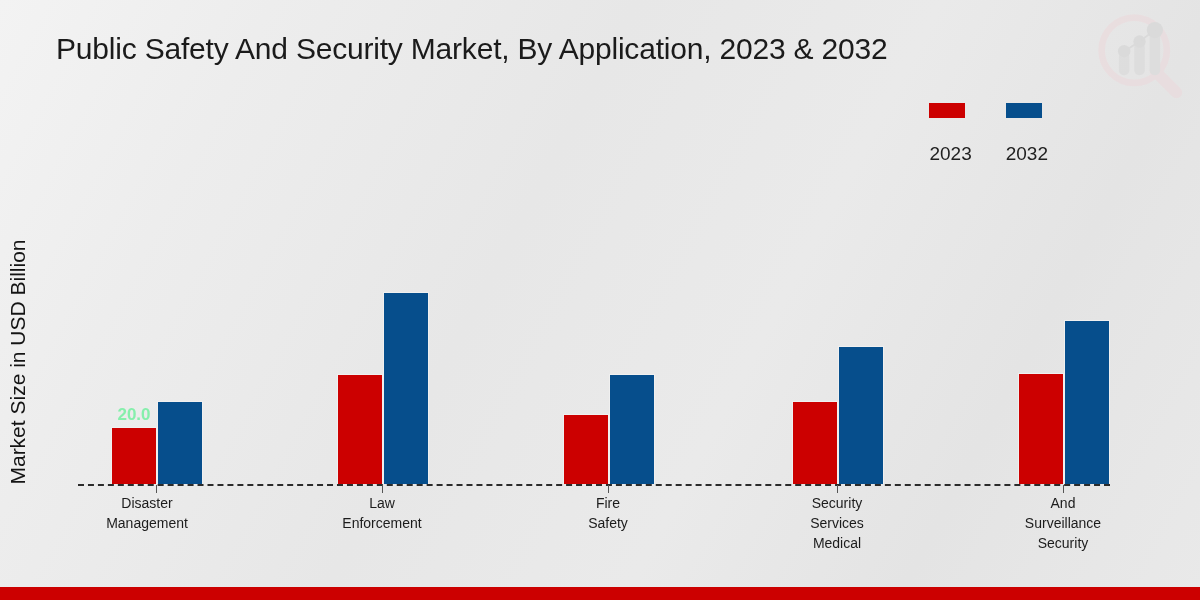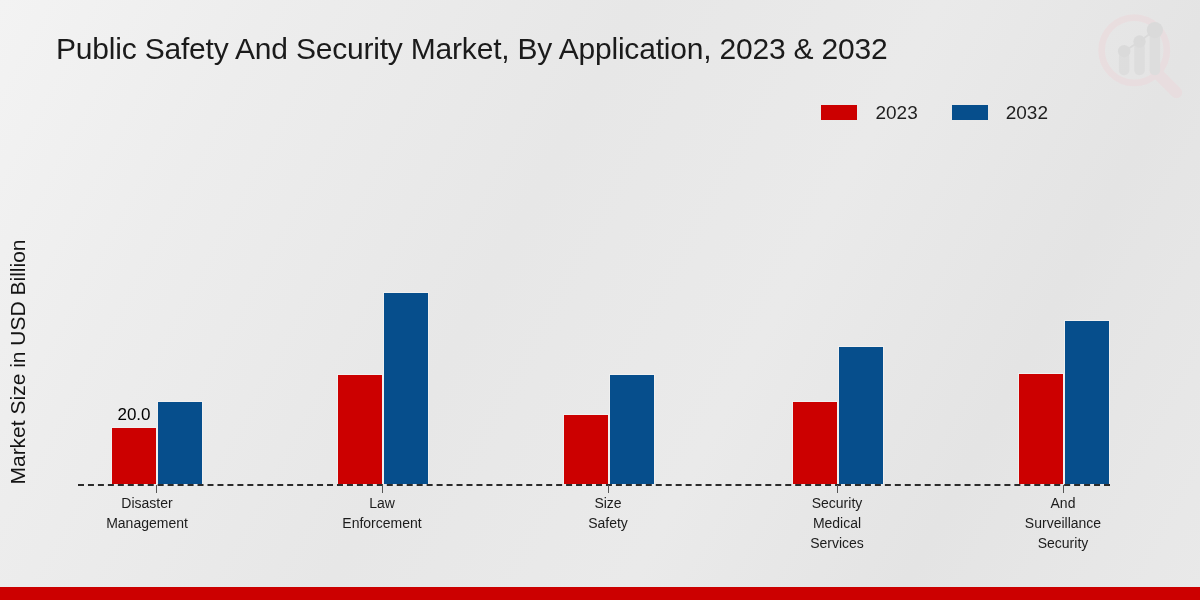--- a/index.html
+++ b/index.html
@@ -59,22 +59,22 @@
   #legend {
     position: absolute;
     right: 152px;
     top: 103px;
     display: flex;
     align-items: center;
     gap: 34px;
   }
   .legend-item {
     display: flex;
-    align-items: center;
-    gap: 18px;
+    gap: 26px;
+    flex-direction: column;
   }
   .legend-swatch {
     width: 36px;
     height: 15px;
     display: block;
   }
   .legend-label {
     font-size: 19px;
     color: #1f1f1f;
     line-height: 1;
@@ -134,22 +134,22 @@
   }
   .bar.red   { background: #cc0000; border: 1px solid #f0f0f0; border-bottom: none; }
   .bar.blue  { background: #064e8c; border: 1px solid #f0f0f0; border-bottom: none; }
 
   .bar-value {
     position: absolute;
     left: 50%;
     transform: translateX(-50%);
     top: -23px;
     font-size: 17px;
-    font-weight: normal;
-    color: #000000;
+    font-weight: bold;
+    color: #86efac;
     white-space: nowrap;
   }
 
   .tick {
     position: absolute;
     top: 485px;
     width: 0;
     height: 8px;
     border-left: 1px solid #555;
   }
@@ -245,37 +245,37 @@
     <div class="bar-group" style="left:562px;width:94px;">
       <div class="bar red" style="height: 69.825px;">
         <span class="bar-value"></span>
       </div>
       <div class="bar blue" style="height: 109.725px;">
         <span class="bar-value"></span>
       </div>
     </div>
     <div class="tick" style="left:608px;"></div>
     <div class="cat-label" style="left:508px;">
-      <div>Size</div>
+      <div>Fire</div>
       <div>Safety</div>
     </div>
 
     <div class="bar-group" style="left:791px;width:94px;">
       <div class="bar red" style="height: 82.65px;">
         <span class="bar-value"></span>
       </div>
       <div class="bar blue" style="height: 138.225px;">
         <span class="bar-value"></span>
       </div>
     </div>
     <div class="tick" style="left:837px;"></div>
     <div class="cat-label" style="left:737px;">
       <div>Security</div>
+      <div>Services</div>
       <div>Medical</div>
-      <div>Services</div>
     </div>
 
     <div class="bar-group" style="left:1017px;width:94px;">
       <div class="bar red" style="height: 111.15px;">
         <span class="bar-value"></span>
       </div>
       <div class="bar blue" style="height: 163.875px;">
         <span class="bar-value"></span>
       </div>
     </div>

